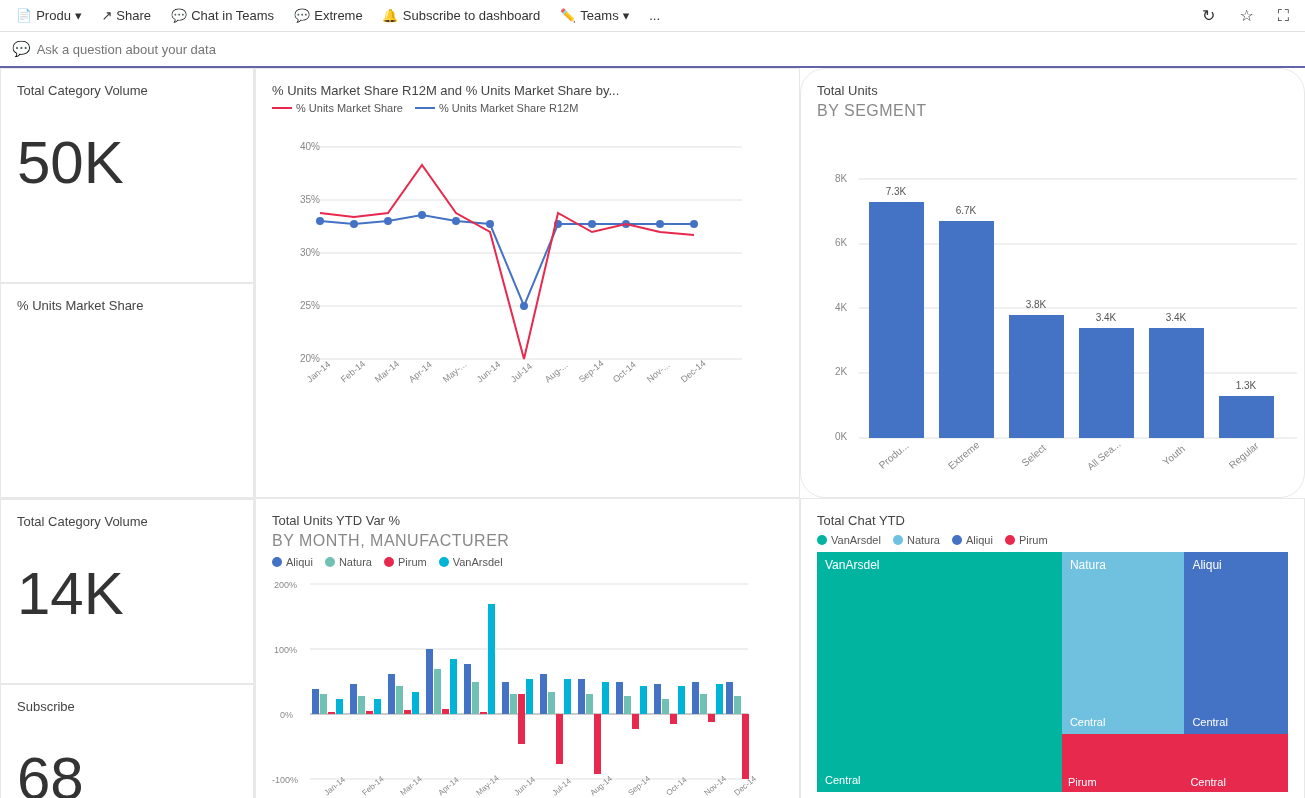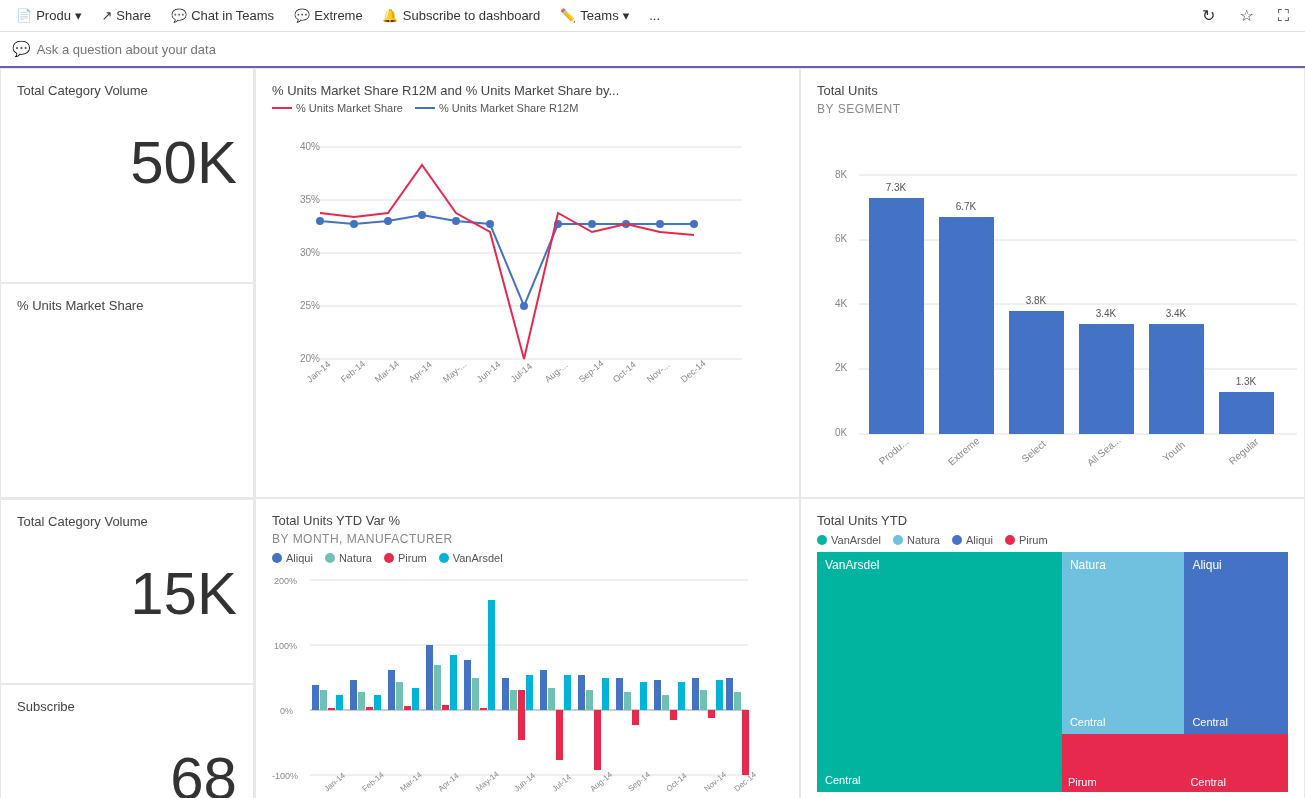--- a/index.html
+++ b/index.html
@@ -31,22 +31,22 @@
       grid-template-columns: 255px 1fr 505px;
       grid-template-rows: 430px 370px;
       height: calc(798px - 32px - 36px);
       overflow: hidden;
     }
 
     .card {
       border: 1px solid #e8e8e8; padding: 14px 16px; overflow: hidden; position: relative; background: #fff;
     }
     .card-title { font-size: 13px; color: #444; font-weight: 400; margin-bottom: 4px; }
-    .card-subtitle { font-size: 12px; color: #888; text-transform: uppercase; letter-spacing: 0.5px; }
-    .card-big-number { font-size: 60px; font-weight: 300; color: #333; text-align: right; margin-top: 30px; }
+    .card-subtitle { font-size: 16px; color: #888; text-transform: uppercase; letter-spacing: 0.5px; }
+    .card-big-number { font-size: 60px; font-weight: 300; color: #333; text-align: left; margin-top: 30px; }
 
     
     .legend { display: flex; gap: 12px; margin-bottom: 6px; flex-wrap: wrap; }
     .legend-item { display: flex; align-items: center; gap: 4px; font-size: 11px; color: #555; }
     .legend-dot { width: 10px; height: 10px; border-radius: 50%; flex-shrink: 0; }
     .legend-line { width: 20px; height: 2px; flex-shrink: 0; }
 
     
     svg { overflow: visible; }
   </style>
@@ -164,21 +164,21 @@
       <text x="208" y="248" font-size="9" fill="#888" transform="rotate(-40,208,248)">Jun-14</text>
       <text x="242" y="248" font-size="9" fill="#888" transform="rotate(-40,242,248)">Jul-14</text>
       <text x="276" y="248" font-size="9" fill="#888" transform="rotate(-40,276,248)">Aug-...</text>
       <text x="310" y="248" font-size="9" fill="#888" transform="rotate(-40,310,248)">Sep-14</text>
       <text x="344" y="248" font-size="9" fill="#888" transform="rotate(-40,344,248)">Oct-14</text>
       <text x="378" y="248" font-size="9" fill="#888" transform="rotate(-40,378,248)">Nov-...</text>
       <text x="412" y="248" font-size="9" fill="#888" transform="rotate(-40,412,248)">Dec-14</text>
     </svg>
   </div>
 
-  <div class="card" style="border-left:1px solid #e8e8e8;">
+  <div class="card" style="border-left:1px solid #e8e8e8;border-radius:25px;">
     <div class="card-title">Total Units</div>
     <div class="card-subtitle">BY SEGMENT</div>
     <svg width="490" height="360" viewBox="0 0 490 360">
 
       <text x="18" y="320" font-size="10" fill="#888">0K</text>
       <text x="18" y="255" font-size="10" fill="#888">2K</text>
       <text x="18" y="191" font-size="10" fill="#888">4K</text>
       <text x="18" y="126" font-size="10" fill="#888">6K</text>
       <text x="18" y="62" font-size="10" fill="#888">8K</text>
 
@@ -212,21 +212,21 @@
       <text x="289" y="338" font-size="10" fill="#888" text-anchor="middle" transform="rotate(-40,289,338)">All Sea...</text>
       <text x="359" y="338" font-size="10" fill="#888" text-anchor="middle" transform="rotate(-40,359,338)">Youth</text>
       <text x="429" y="338" font-size="10" fill="#888" text-anchor="middle" transform="rotate(-40,429,338)">Regular</text>
     </svg>
   </div>
 
   <div style="display:flex; flex-direction:column; border-right:1px solid #e8e8e8; border-top:1px solid #e8e8e8;">
 
     <div class="card" style="flex:1; border-bottom:1px solid #e8e8e8;">
       <div class="card-title">Total Category Volume</div>
-      <div class="card-big-number">15K</div>
+      <div class="card-big-number">14K</div>
     </div>
 
     <div class="card" style="flex:1;">
       <div class="card-title">Subscribe</div>
       <div class="card-big-number">68</div>
     </div>
   </div>
 
   <div class="card" style="border-top:1px solid #e8e8e8;">
     <div class="card-title">Total Units YTD Var %</div>
@@ -331,21 +331,21 @@
       <text x="283" y="222" font-size="8" fill="#888" transform="rotate(-40,283,222)">Jul-14</text>
       <text x="321" y="222" font-size="8" fill="#888" transform="rotate(-40,321,222)">Aug-14</text>
       <text x="359" y="222" font-size="8" fill="#888" transform="rotate(-40,359,222)">Sep-14</text>
       <text x="397" y="222" font-size="8" fill="#888" transform="rotate(-40,397,222)">Oct-14</text>
       <text x="435" y="222" font-size="8" fill="#888" transform="rotate(-40,435,222)">Nov-14</text>
       <text x="465" y="222" font-size="8" fill="#888" transform="rotate(-40,465,222)">Dec-14</text>
     </svg>
   </div>
 
   <div class="card" style="border-left:1px solid #e8e8e8; border-top:1px solid #e8e8e8;">
-    <div class="card-title">Total Units YTD</div>
+    <div class="card-title">Total Chat YTD</div>
     <div class="legend" style="margin-top:6px;">
       <div class="legend-item">
         <div class="legend-dot" style="background:#00b4a0;"></div>
         <span>VanArsdel</span>
       </div>
       <div class="legend-item">
         <div class="legend-dot" style="background:#70c1e0;"></div>
         <span>Natura</span>
       </div>
       <div class="legend-item">

